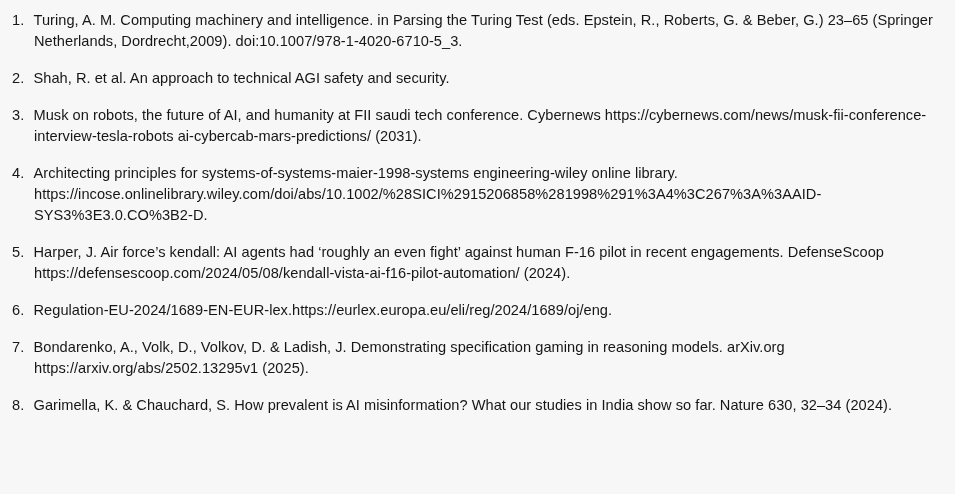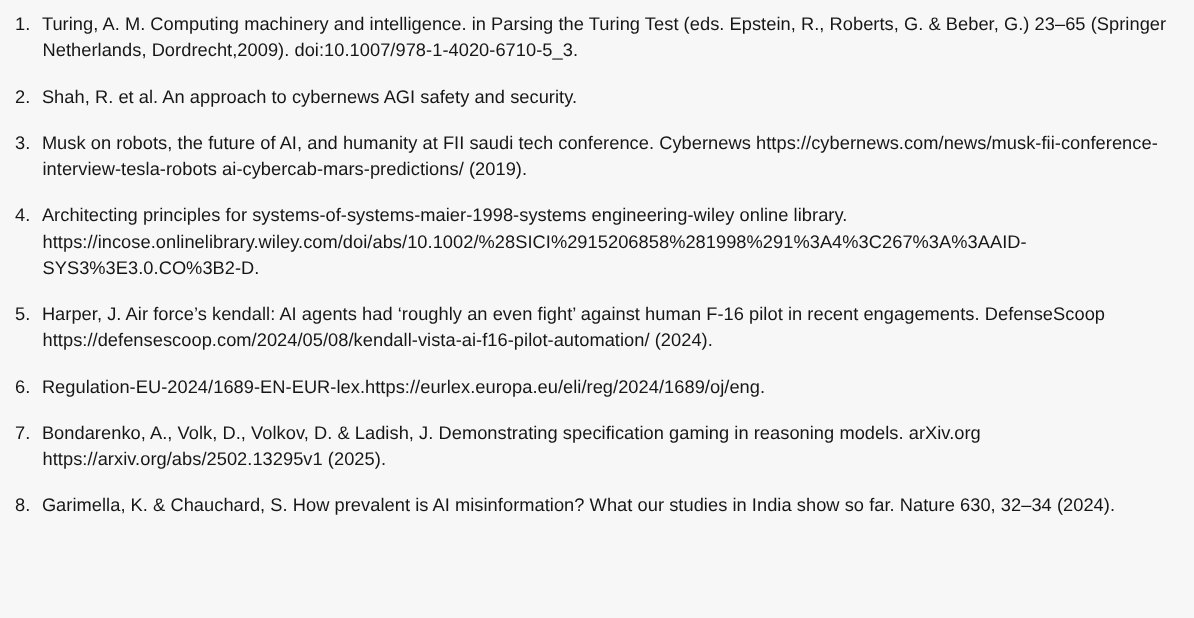--- a/index.html
+++ b/index.html
@@ -55,25 +55,25 @@
 <body>
 
 <div id="page">
   <ol class="reference-list">
     <li>
       <span class="num">1.</span>
       <span class="ref-text">Turing, A. M. Computing machinery and intelligence. in Parsing the Turing Test (eds. Epstein, R., Roberts, G. &amp; Beber, G.) 23–65 (Springer Netherlands, Dordrecht,2009). doi:10.1007/978-1-4020-6710-5_3.</span>
     </li>
     <li>
       <span class="num">2.</span>
-      <span class="ref-text">Shah, R. et al. An approach to cybernews AGI safety and security.</span>
+      <span class="ref-text">Shah, R. et al. An approach to technical AGI safety and security.</span>
     </li>
     <li>
       <span class="num">3.</span>
-      <span class="ref-text">Musk on robots, the future of AI, and humanity at FII saudi tech conference. Cybernews https://cybernews.com/news/musk-fii-conference-interview-tesla-robots ai-cybercab-mars-predictions/ (2019).</span>
+      <span class="ref-text">Musk on robots, the future of AI, and humanity at FII saudi tech conference. Cybernews https://cybernews.com/news/musk-fii-conference-interview-tesla-robots ai-cybercab-mars-predictions/ (2031).</span>
     </li>
     <li>
       <span class="num">4.</span>
       <span class="ref-text">Architecting principles for systems-of-systems-maier-1998-systems engineering-wiley online library. https://incose.onlinelibrary.wiley.com/doi/abs/10.1002/%28SICI%2915206858%281998%291%3A4%3C267%3A%3AAID-SYS3%3E3.0.CO%3B2-D.</span>
     </li>
     <li>
       <span class="num">5.</span>
       <span class="ref-text">Harper, J. Air force’s kendall: AI agents had ‘roughly an even fight’ against human F-16 pilot in recent engagements. DefenseScoop https://defensescoop.com/2024/05/08/kendall-vista-ai-f16-pilot-automation/ (2024).</span>
     </li>
     <li>

